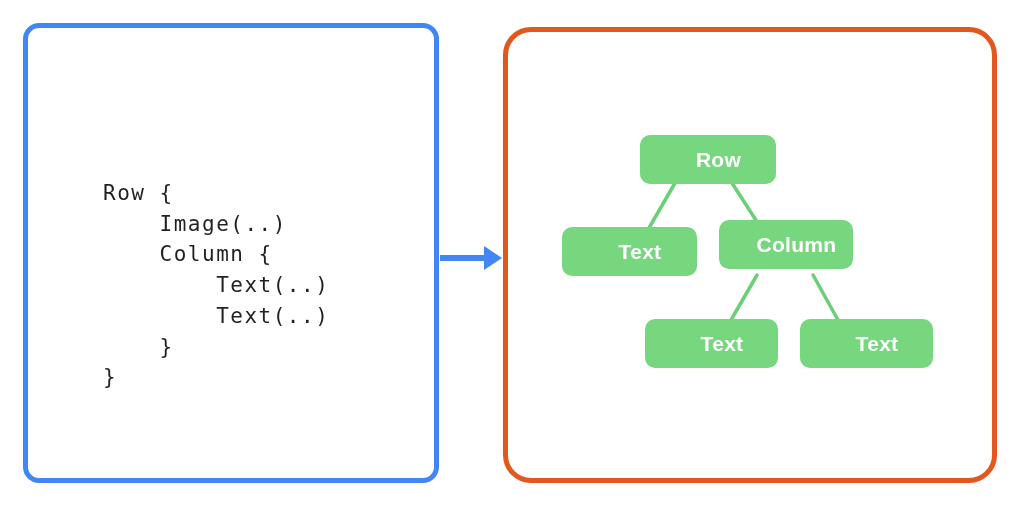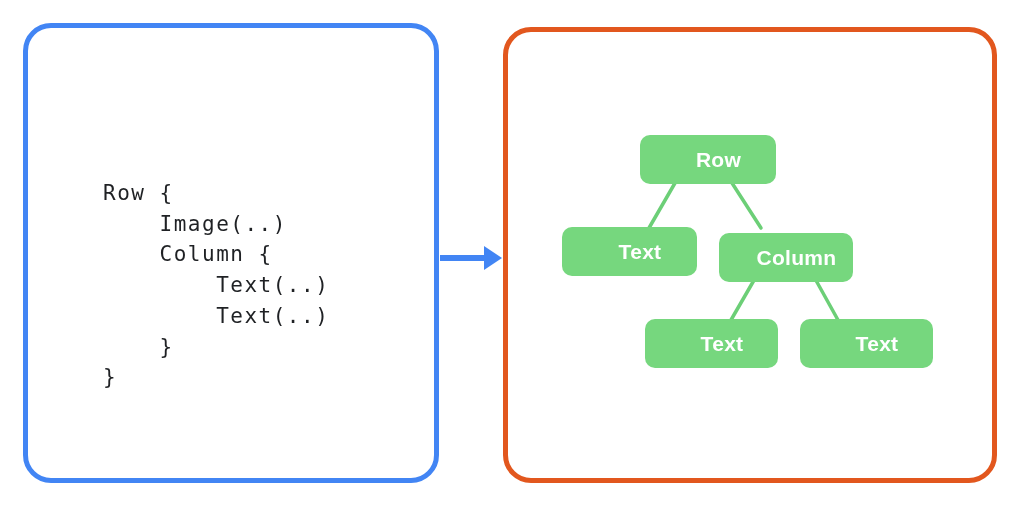--- a/index.html
+++ b/index.html
@@ -17,21 +17,21 @@
     position:relative;
     width:1014px;height:506px;
     background:var(--background);
     overflow:hidden;
     font-family:"Liberation Sans",sans-serif;
   }
   .code-panel{
     position:absolute;left:23px;top:23px;
     width:416px;height:460px;
     border:5px solid var(--panel-left-border);
-    border-radius:28px;
+    border-radius:16px;
     box-sizing:border-box;
     background:var(--background);
   }
   .code-block{
     position:absolute;left:75px;top:150px;
     margin:0;
     font-family:"DejaVu Sans Mono","Liberation Mono",monospace;
     font-size:21px;
     line-height:30.7px;
     letter-spacing:1.5px;
@@ -59,21 +59,21 @@
     color:var(--node-text);
     font-size:21px;
     font-weight:600;
     letter-spacing:0.3px;
     display:flex;align-items:center;justify-content:center;
     box-sizing:border-box;
     padding-left:21px;
   }
   .node-row   {left:640px;top:135px;width:136px;height:49px;}
   .node-image {left:562px;top:227px;width:135px;height:49px;}
-  .node-column{left:719px;top:233px;width:134px;height:49px;}
+  .node-column{left:719px;top:220px;width:134px;height:49px;}
   .node-text-1{left:645px;top:319px;width:133px;height:49px;}
   .node-text-2{left:800px;top:319px;width:133px;height:49px;}
 </style>
 </head>
 <body>
 
 <div class="canvas">
 
   <div class="code-panel">
     <pre class="code-block">Row {

